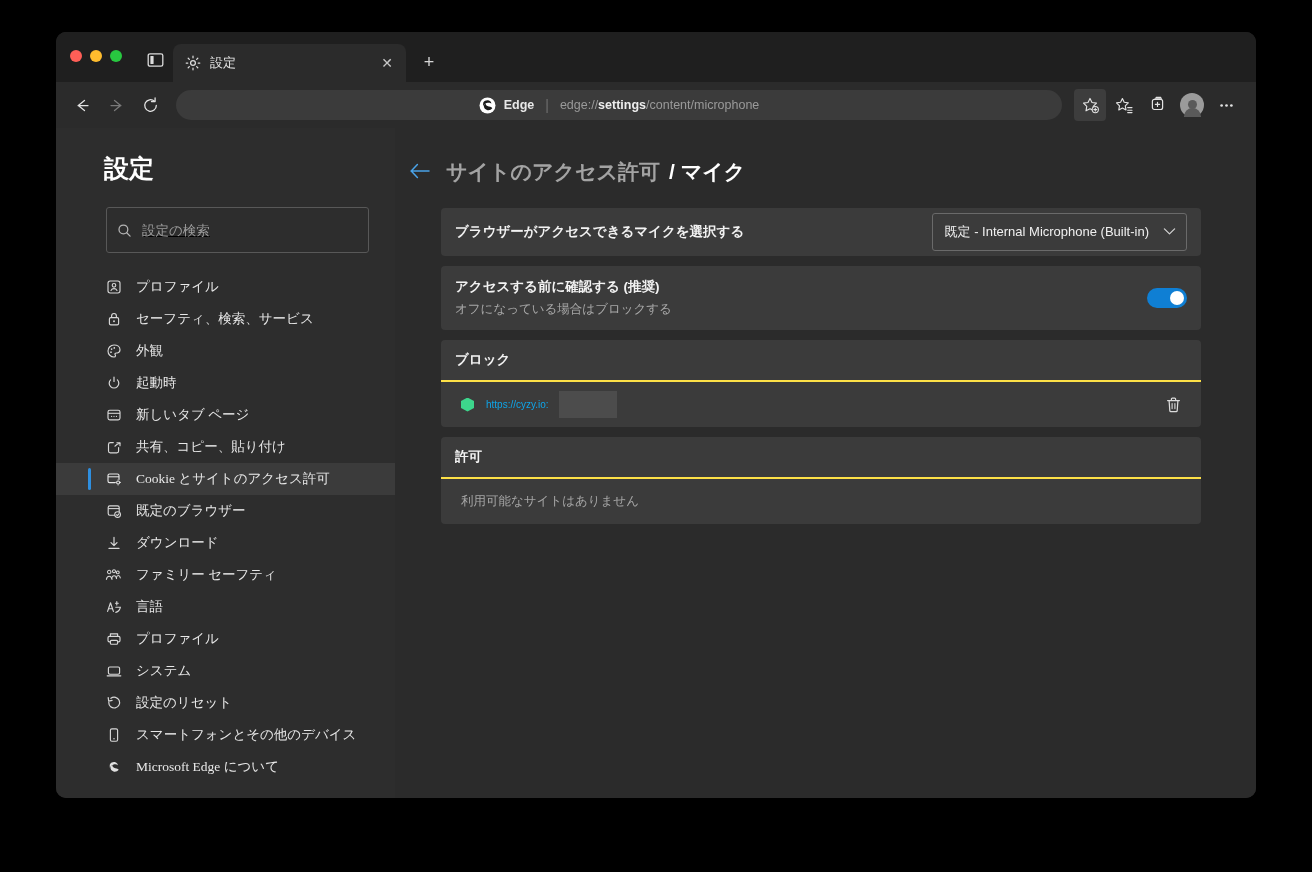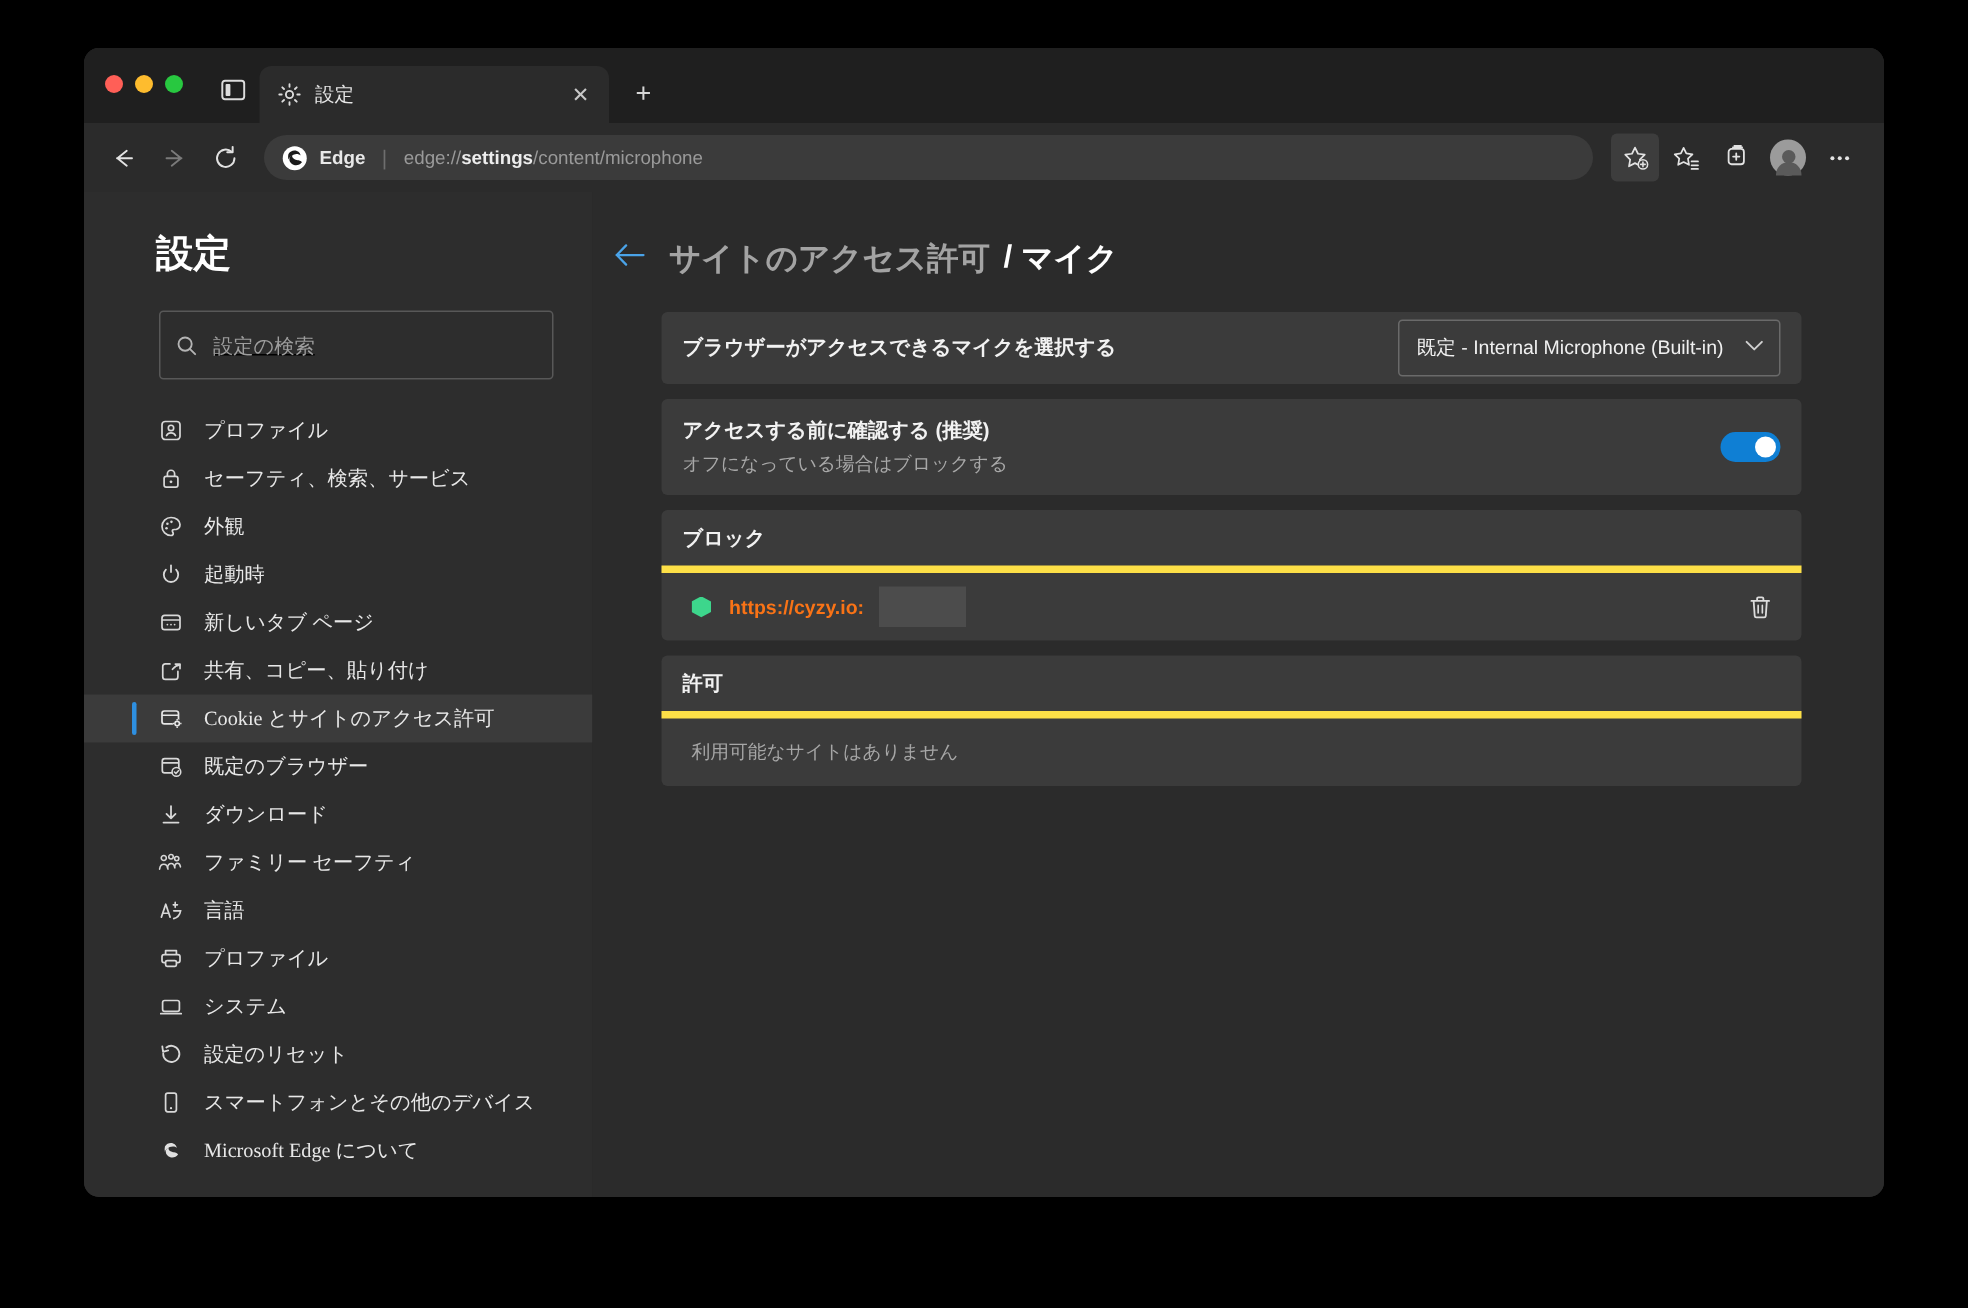--- a/index.html
+++ b/index.html
@@ -97,20 +97,21 @@
   #addressbar {
     flex: 1;
     height: 30px;
     background: #3b3b3b;
     border-radius: 15px;
     display: flex; align-items: center;
     margin: 0 10px 0 8px;
     padding: 0 12px;
     gap: 8px;
     overflow: hidden;
+    justify-content: center;
   }
   #edge-brand { color: #e8e8e8; font-size: 12.5px; font-weight: bold; }
   #addr-sep { color: #6e6e6e; font-size: 14px; padding: 0 3px; }
   #addr-url { font-size: 12.5px; color: #9a9a9a; white-space: nowrap; }
   #addr-url b { color: #ededed; font-weight: bold; }
   #fav-add { background: #3d3d3d; }
   #avatar {
     width: 24px; height: 24px; border-radius: 50%;
     background: #9b9b9b;
     display: flex; align-items: flex-end; justify-content: center;
@@ -259,36 +260,36 @@
     position: absolute; right: 3px; top: 3px;
     width: 14px; height: 14px; border-radius: 50%;
     background: #ffffff;
   }
 
   .section-head {
     height: 42px;
     display: flex; align-items: center;
     padding: 0 14px;
     color: #f2f2f2; font-size: 13.5px; font-weight: bold;
-    border-bottom: 5px solid #fde047;
+    border-bottom: 2px solid #fde047;
   }
   .site-row {
     height: 45px;
     display: flex; align-items: center;
     padding: 0 14px 0 20px;
     gap: 12px;
   }
   .favicon-hex {
     width: 13px; height: 14px;
     background: #3dd68c;
     clip-path: polygon(50% 0%, 100% 25%, 100% 75%, 50% 100%, 0% 75%, 0% 25%);
     flex: 0 0 auto;
   }
   .site-url {
-    color: #f97316; font-size: 13px; font-weight: bold;
+    color: #0ea5e9; font-size: 10px; font-weight: normal;
     white-space: nowrap;
   }
   .redaction {
     width: 58px; height: 27px;
     background: #4c4c4c;
     margin-left: -2px;
     flex: 0 0 auto;
   }
   .trash-btn {
     margin-left: auto;

